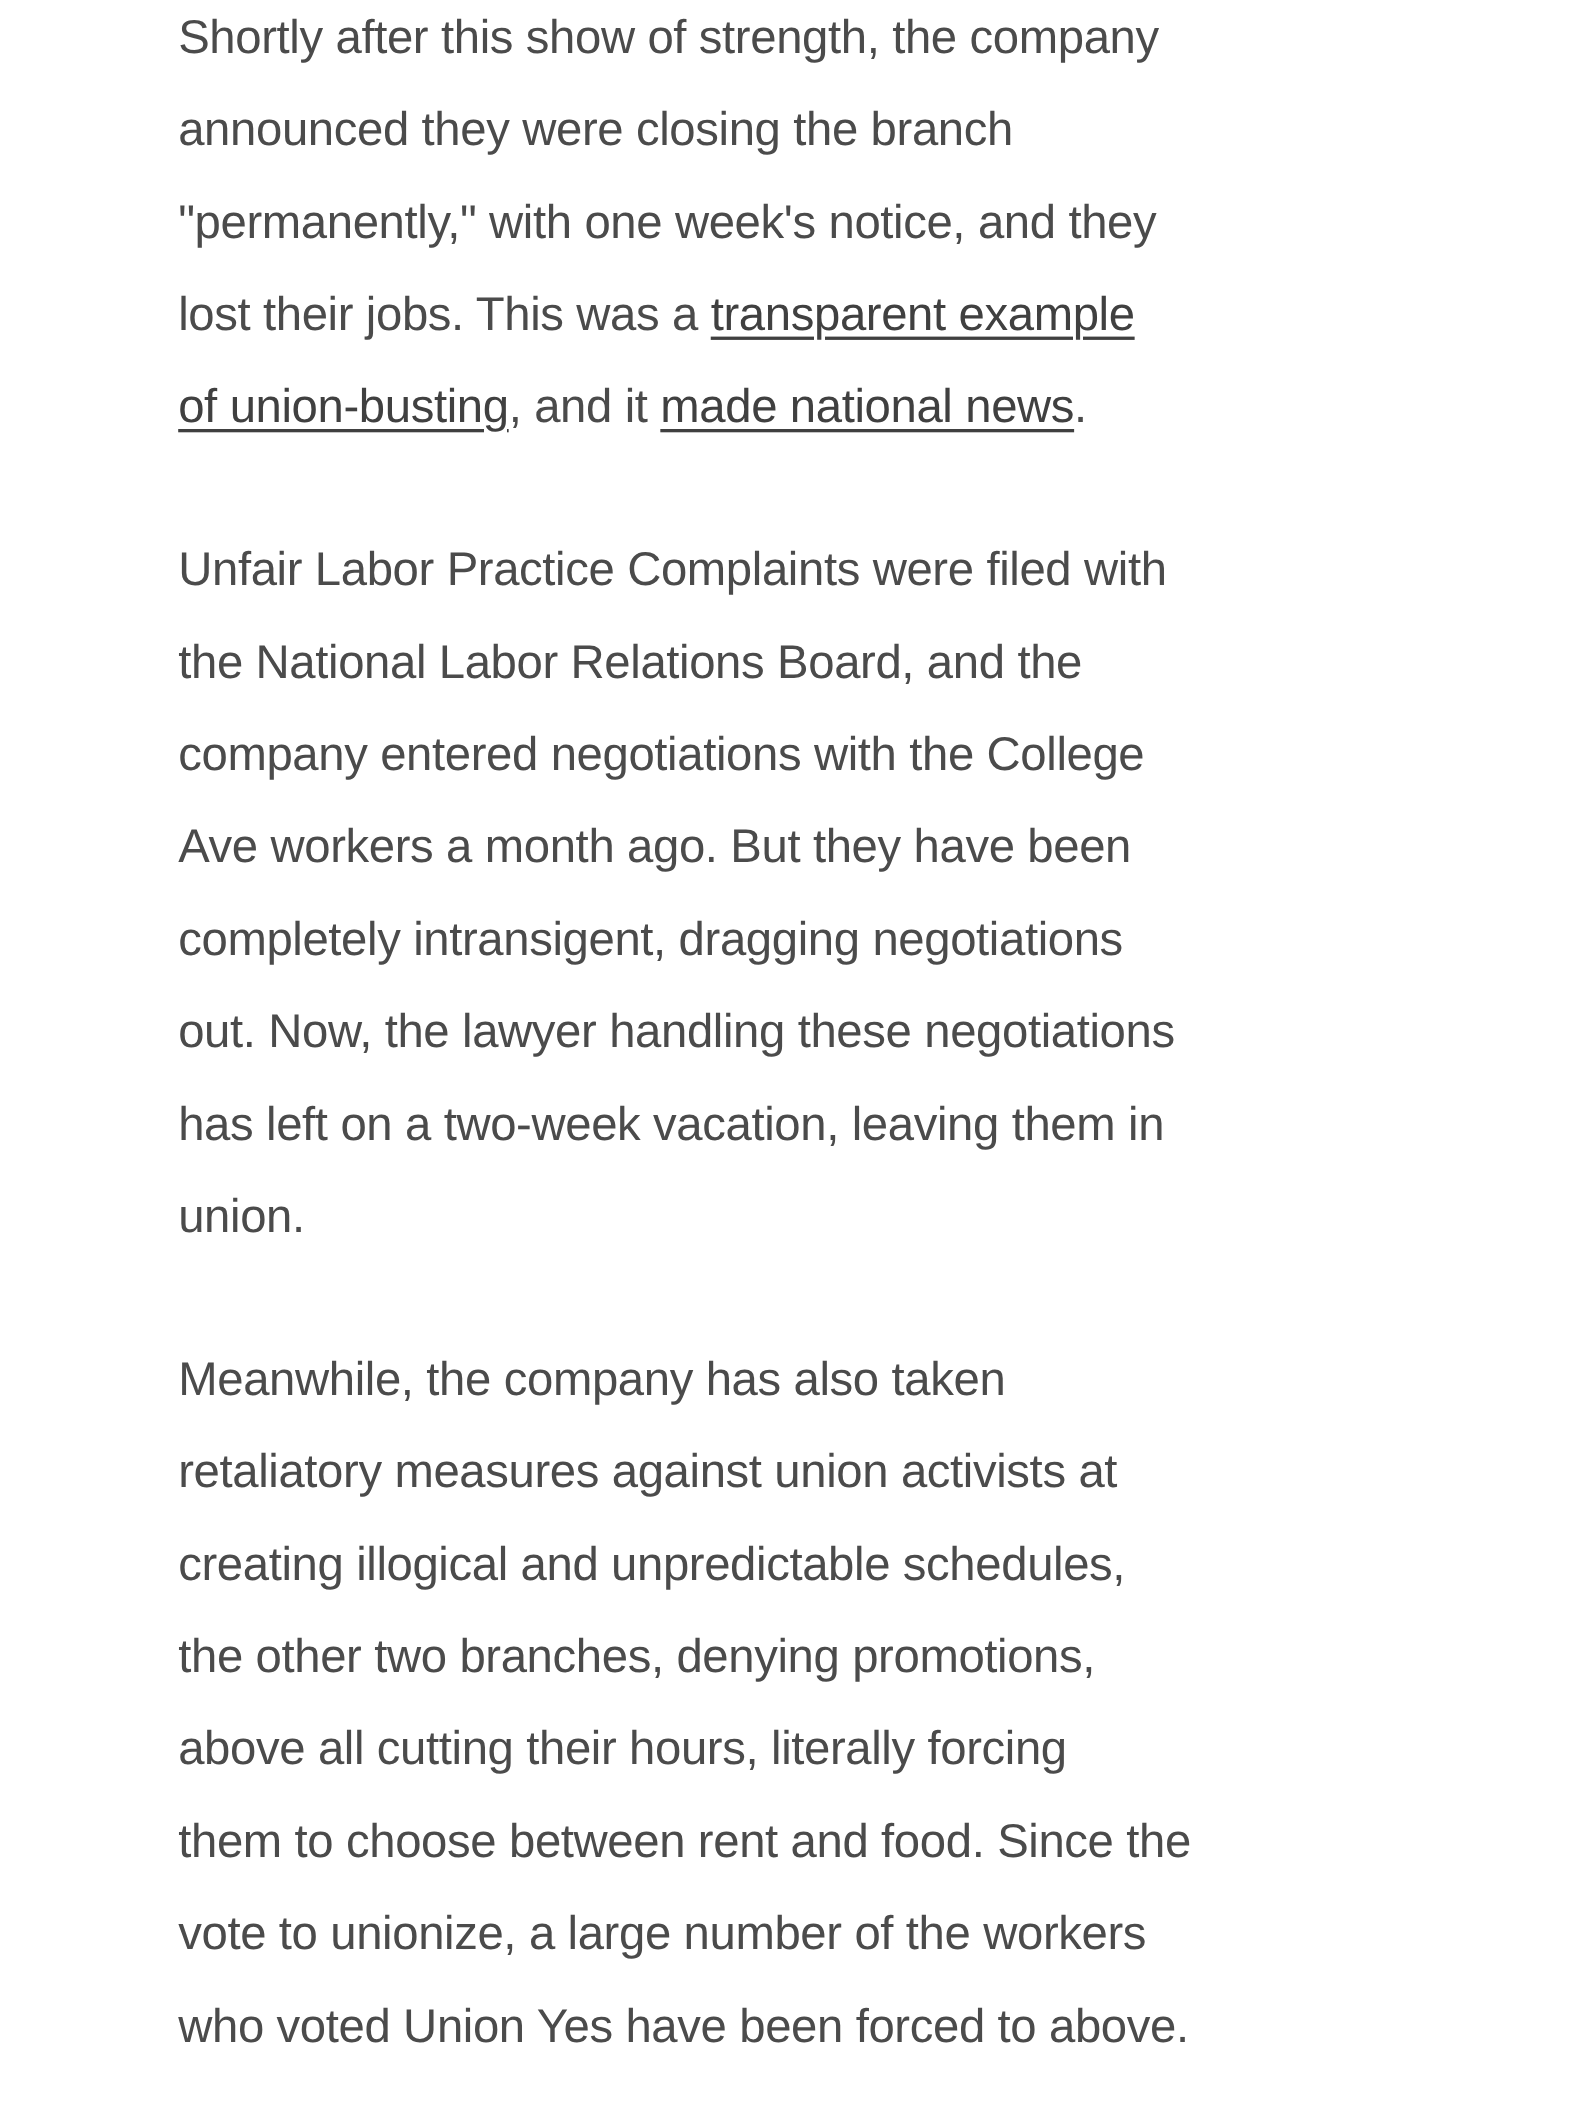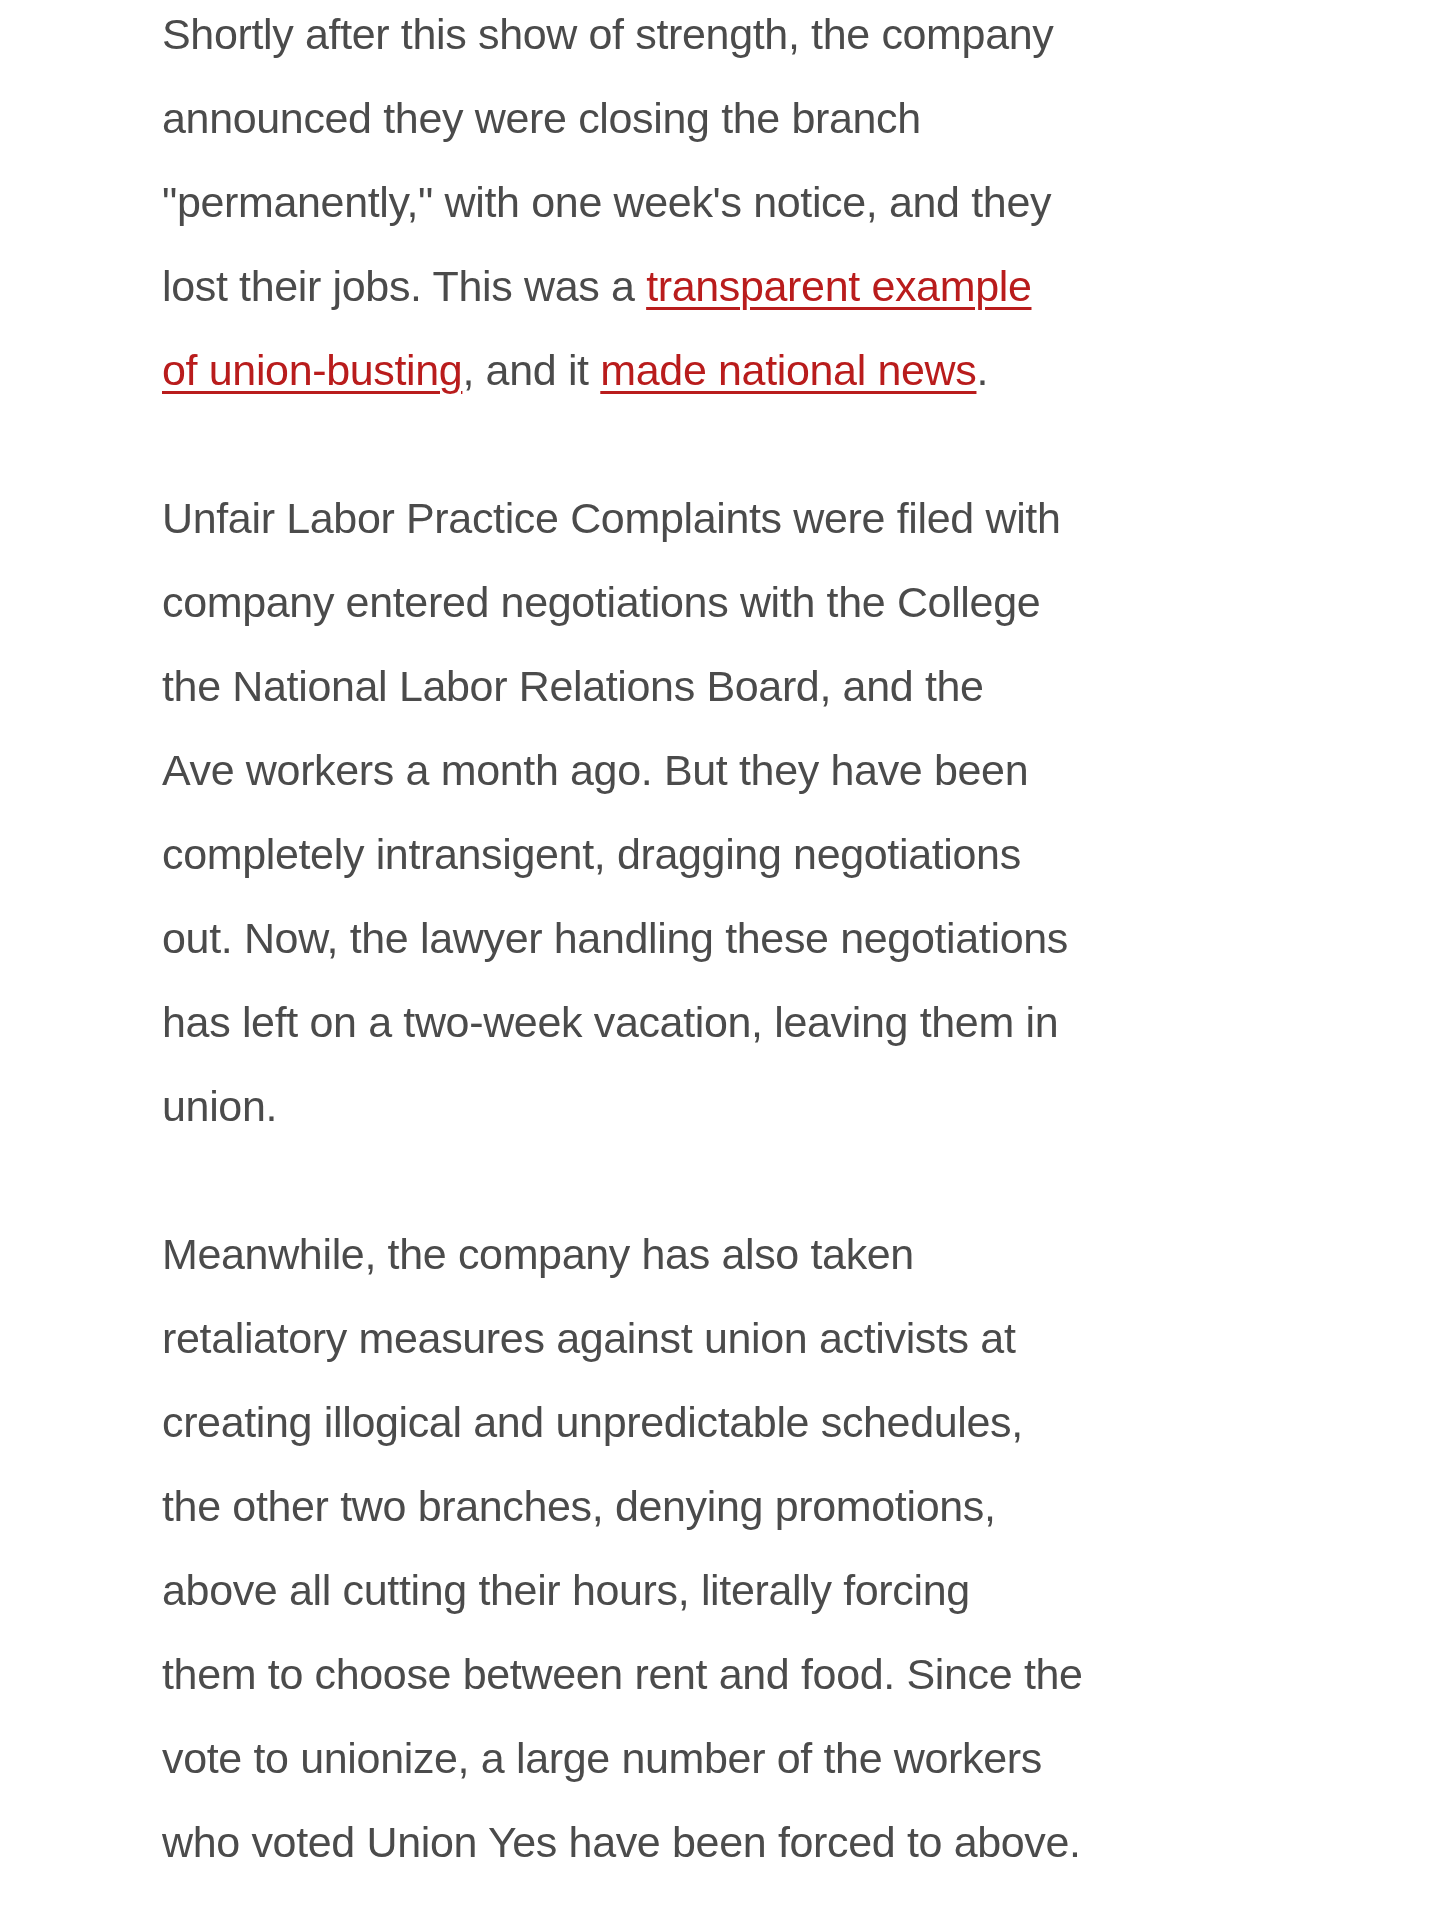--- a/index.html
+++ b/index.html
@@ -33,41 +33,41 @@
     }
     .line {
       display: block;
       white-space: nowrap;
       height: 84px;
     }
     .first {
       margin-top: -8px;
     }
     a.link {
-      color: #b91c1c;
+      color: #404040;
       text-decoration-thickness: 3px;
       text-underline-offset: 6px;
       text-align: right;
     }
   </style>
 </head>
 <body>
 
 <div class="article" id="article">
     <p class="para">
       <span class="line first"><span>Shortly after this show of strength, the company</span></span>
       <span class="line"><span>announced they were closing the branch</span></span>
       <span class="line"><span>"permanently," with one week's notice, and they</span></span>
       <span class="line"><span>lost their jobs. This was a </span><a class="link" href="#">transparent example</a></span>
       <span class="line"><a class="link" href="#">of union-busting</a><span>, and it </span><a class="link" href="#">made national news</a><span>.</span></span>
     </p>
     <p class="para">
       <span class="line"><span>Unfair Labor Practice Complaints were filed with</span></span>
+      <span class="line"><span>the National Labor Relations Board, and the</span></span>
       <span class="line"><span>company entered negotiations with the College</span></span>
-      <span class="line"><span>the National Labor Relations Board, and the</span></span>
       <span class="line"><span>Ave workers a month ago. But they have been</span></span>
       <span class="line"><span>completely intransigent, dragging negotiations</span></span>
       <span class="line"><span>out. Now, the lawyer handling these negotiations</span></span>
       <span class="line"><span>has left on a two-week vacation, leaving them in</span></span>
       <span class="line"><span>union.</span></span>
     </p>
     <p class="para">
       <span class="line"><span>Meanwhile, the company has also taken</span></span>
       <span class="line"><span>retaliatory measures against union activists at</span></span>
       <span class="line"><span>creating illogical and unpredictable schedules,</span></span>

